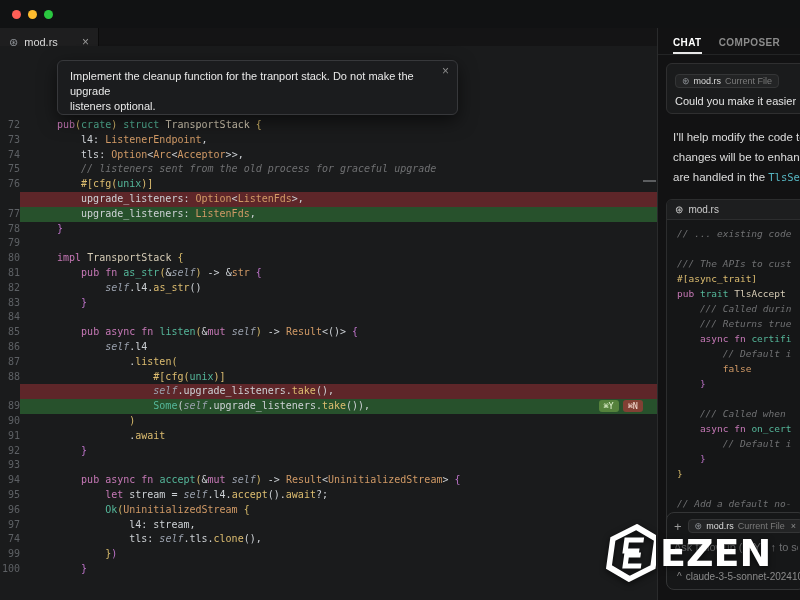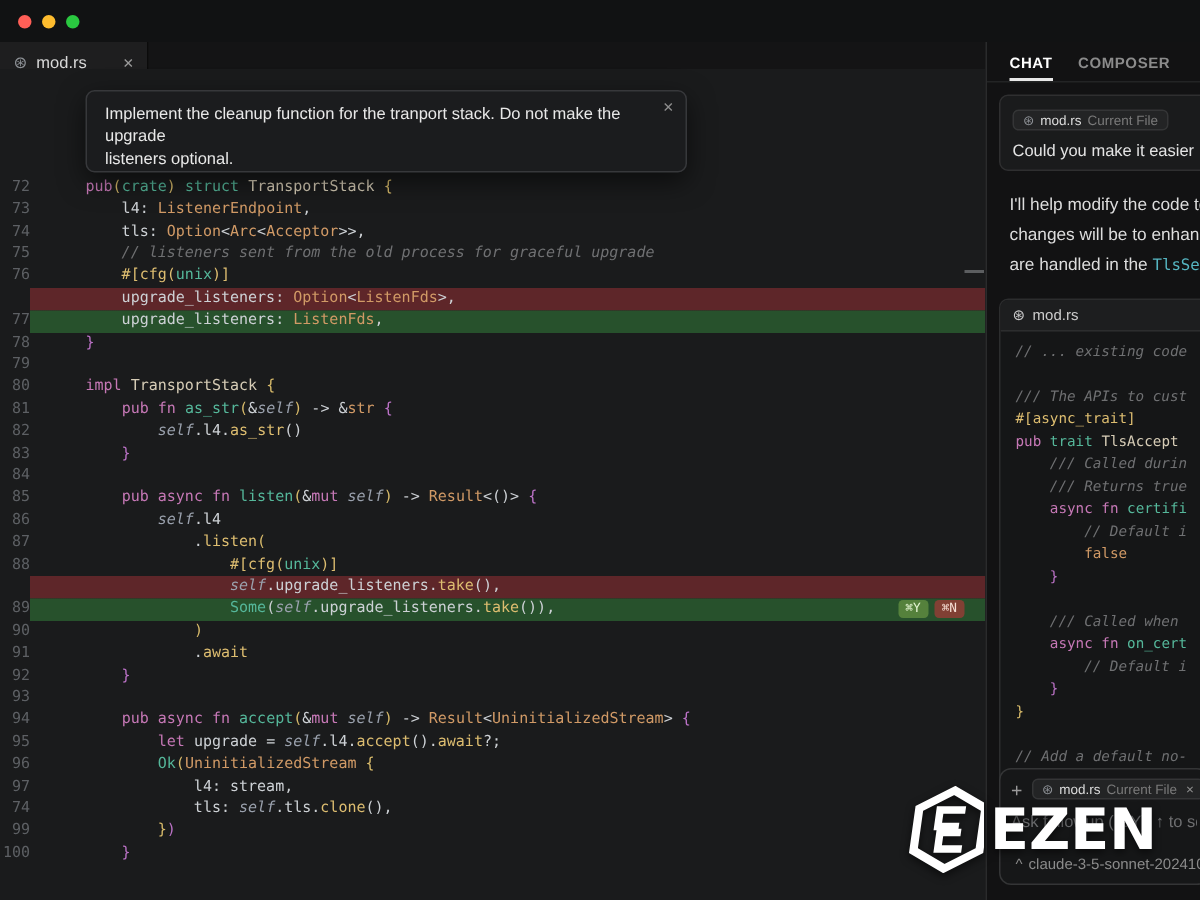--- a/index.html
+++ b/index.html
@@ -124,21 +124,21 @@
         <div class="cline"><span class="lno">86</span><span class="tk-p">        </span><span class="tk-s">self</span><span class="tk-p">.l4</span></div>
         <div class="cline"><span class="lno">87</span><span class="tk-p">            .</span><span class="tk-m">listen</span><span class="tk-b">(</span></div>
         <div class="cline"><span class="lno">88</span><span class="tk-m">                #[cfg(</span><span class="tk-f">unix</span><span class="tk-m">)]</span></div>
         <div class="cline del"><span class="lno"></span><span class="tk-p">                </span><span class="tk-s">self</span><span class="tk-p">.upgrade_listeners.</span><span class="tk-m">take</span><span class="tk-p">(),</span></div>
         <div class="cline add"><span class="lno">89</span><span class="tk-p">                </span><span class="tk-f">Some</span><span class="tk-p">(</span><span class="tk-s">self</span><span class="tk-p">.upgrade_listeners.</span><span class="tk-m">take</span><span class="tk-p">()),</span><span class="diff-actions"><span class="chip-key chip-y">⌘Y</span><span class="chip-key chip-n">⌘N</span></span></div>
         <div class="cline"><span class="lno">90</span><span class="tk-p">            </span><span class="tk-b">)</span></div>
         <div class="cline"><span class="lno">91</span><span class="tk-p">            .</span><span class="tk-m">await</span></div>
         <div class="cline"><span class="lno">92</span><span class="tk-v">    }</span></div>
         <div class="cline"><span class="lno">93</span></div>
         <div class="cline"><span class="lno">94</span><span class="tk-p">    </span><span class="tk-k">pub async fn</span><span class="tk-p"> </span><span class="tk-f">accept</span><span class="tk-b">(</span><span class="tk-p">&amp;</span><span class="tk-k">mut</span><span class="tk-p"> </span><span class="tk-s">self</span><span class="tk-b">)</span><span class="tk-p"> -&gt; </span><span class="tk-t">Result</span><span class="tk-p">&lt;</span><span class="tk-t">UninitializedStream</span><span class="tk-p">&gt; </span><span class="tk-v">{</span></div>
-        <div class="cline"><span class="lno">95</span><span class="tk-p">        </span><span class="tk-k">let</span><span class="tk-p"> upgrade = </span><span class="tk-s">self</span><span class="tk-p">.l4.</span><span class="tk-m">accept</span><span class="tk-p">().</span><span class="tk-m">await</span><span class="tk-p">?;</span></div>
+        <div class="cline"><span class="lno">95</span><span class="tk-p">        </span><span class="tk-k">let</span><span class="tk-p"> stream = </span><span class="tk-s">self</span><span class="tk-p">.l4.</span><span class="tk-m">accept</span><span class="tk-p">().</span><span class="tk-m">await</span><span class="tk-p">?;</span></div>
         <div class="cline"><span class="lno">96</span><span class="tk-p">        </span><span class="tk-f">Ok</span><span class="tk-b">(</span><span class="tk-t">UninitializedStream</span><span class="tk-p"> </span><span class="tk-b">{</span></div>
         <div class="cline"><span class="lno">97</span><span class="tk-p">            l4: stream,</span></div>
         <div class="cline"><span class="lno">74</span><span class="tk-p">            tls: </span><span class="tk-s">self</span><span class="tk-p">.tls.</span><span class="tk-m">clone</span><span class="tk-p">(),</span></div>
         <div class="cline"><span class="lno">99</span><span class="tk-p">        </span><span class="tk-b">}</span><span class="tk-v">)</span></div>
         <div class="cline"><span class="lno">100</span><span class="tk-v">    }</span></div>
       </div>
     <div class="scrollmark"></div>
   </div>
 
   <div class="dialog">

